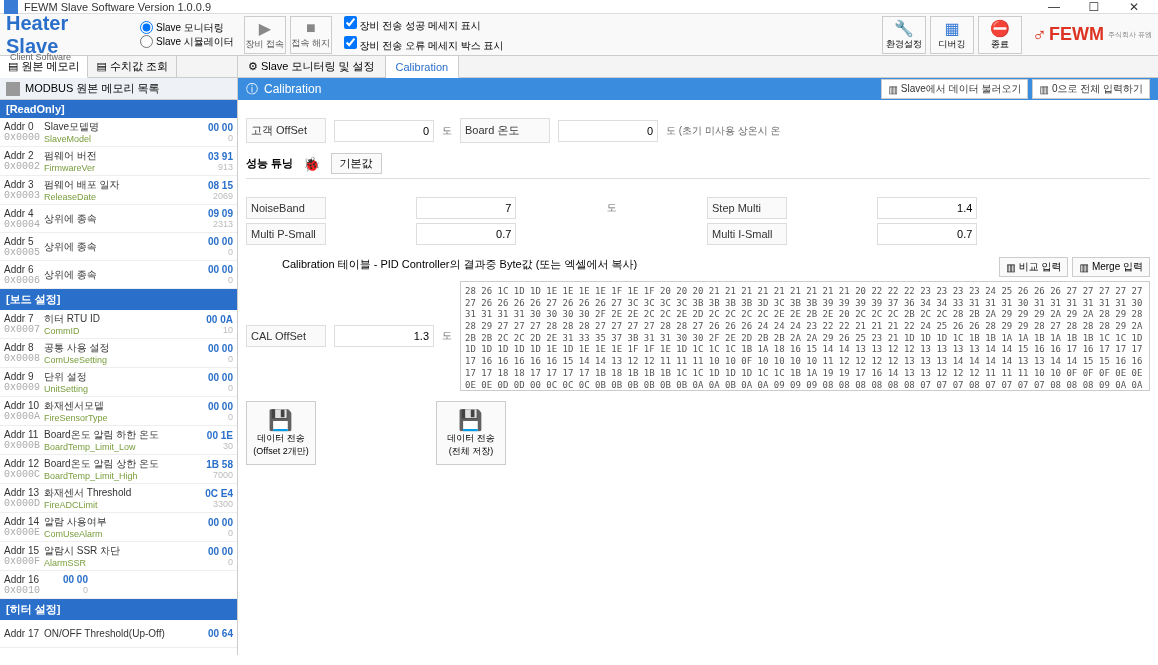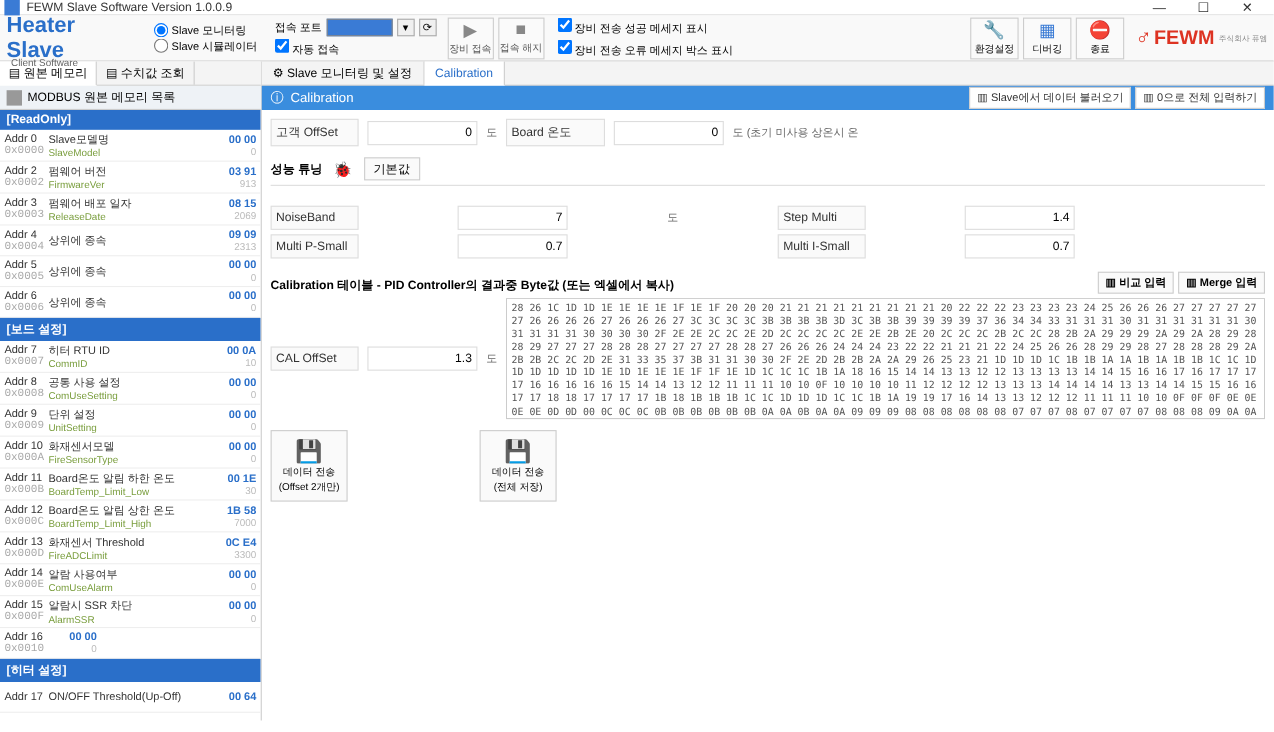--- a/index.html
+++ b/index.html
@@ -52,29 +52,29 @@
 .memrow .val .v2 { color: #bbb; font-size: 9px; }
 
 .rightpane { flex: 1; display: flex; flex-direction: column; }
 .righttabs { height: 22px; display: flex; border-bottom: 1px solid #ccc; background: #f4f4f4; }
 .righttab { padding: 3px 10px; font-size: 11px; border-right: 1px solid #ccc; display: flex; align-items: center; gap: 3px; }
 .righttab.active { background: #fff; border-bottom: 1px solid #fff; margin-bottom: -1px; color: #2a6fc9; }
 .calhdr { height: 22px; background: #3a8dde; color: #fff; display: flex; align-items: center; padding: 0 8px; font-size: 12px; }
 .calhdr .ico { margin-right: 6px; }
 .calhdr .spacer2 { flex: 1; }
 .calhdr .btn { background: #fff; color: #333; border: 1px solid #ccc; padding: 2px 6px; font-size: 10px; margin-left: 4px; display: flex; align-items: center; gap: 3px; }
-.calbody { padding: 8px 8px; flex: 1; overflow: auto; }
+.calbody { padding: 18px 8px; flex: 1; overflow: auto; }
 .fieldrow { display: flex; align-items: center; gap: 8px; margin-bottom: 6px; }
 .fieldlabel { width: 80px; font-size: 11px; color: #333; padding: 4px; border: 1px solid #ddd; background: #fafafa; }
 .fieldval { width: 100px; text-align: right; padding: 4px; border: 1px solid #ddd; font-size: 11px; }
 .fieldunit { font-size: 10px; color: #666; }
 .tuning-row { display: flex; align-items: center; gap: 10px; border-bottom: 1px solid #ddd; padding: 4px 0; margin-bottom: 18px; }
 .tuning-row .lbl { font-size: 11px; font-weight: bold; }
 .tuning-row .bug { font-size: 14px; }
-.caltable-hdr { font-size: 11px; font-weight: bold; padding: 4px 0; display: flex; align-items: flex-end; }
+.caltable-hdr { font-size: 11px; font-weight: normal; padding: 4px 0; display: flex; align-items: flex-start; margin-left: 36px; }
 .caltable-hdr .sp { flex: 1; }
 .caltable-hdr .btn2 { border: 1px solid #ccc; padding: 2px 6px; font-size: 10px; margin-left: 4px; background: #fafafa; display: flex; align-items: center; gap: 3px; }
 .hexarea { border: 1px solid #ccc; padding: 4px; font-family: monospace; font-size: 9px; color: #555; line-height: 1.3; word-break: break-all; height: 110px; overflow: auto; background: #fff; }
 .savebtns { display: flex; gap: 120px; margin-top: 10px; }
 .savebtn { border: 1px solid #ccc; padding: 6px; display: flex; flex-direction: column; align-items: center; font-size: 9px; width: 70px; background: #fafafa; }
 .savebtn .disk { font-size: 20px; color: #3a7bd5; }
 .grid2 { display: grid; grid-template-columns: auto auto auto auto auto auto; gap: 4px 8px; align-items: center; margin-bottom: 8px; }
 </style>
 </head>
 <body>
@@ -96,29 +96,20 @@
   </div>
   <div class="radio-group">
     <label>
         <input type="radio" checked="" style="">
         <span>Slave 모니터링</span>
       </label>
     <label>
         <input type="radio" style="">
         <span>Slave 시뮬레이터</span>
       </label>
-  </div>
-  <div class="port-group">
-    <div class="port-row">
-      <span>접속 포트</span>
-      <div class="port-select"></div>
-      <div class="smallbtn">▾</div>
-      <div class="smallbtn">⟳</div>
-    </div>
-    <label><input type="checkbox" checked="" style=""> <span>자동 접속</span></label>
   </div>
   <div class="toolbtn">
       <span class="ico">▶</span>
       <span>장비 접속</span>
     </div>
   <div class="toolbtn">
       <span class="ico">■</span>
       <span>접속 해지</span>
     </div>
   <div class="checks">

